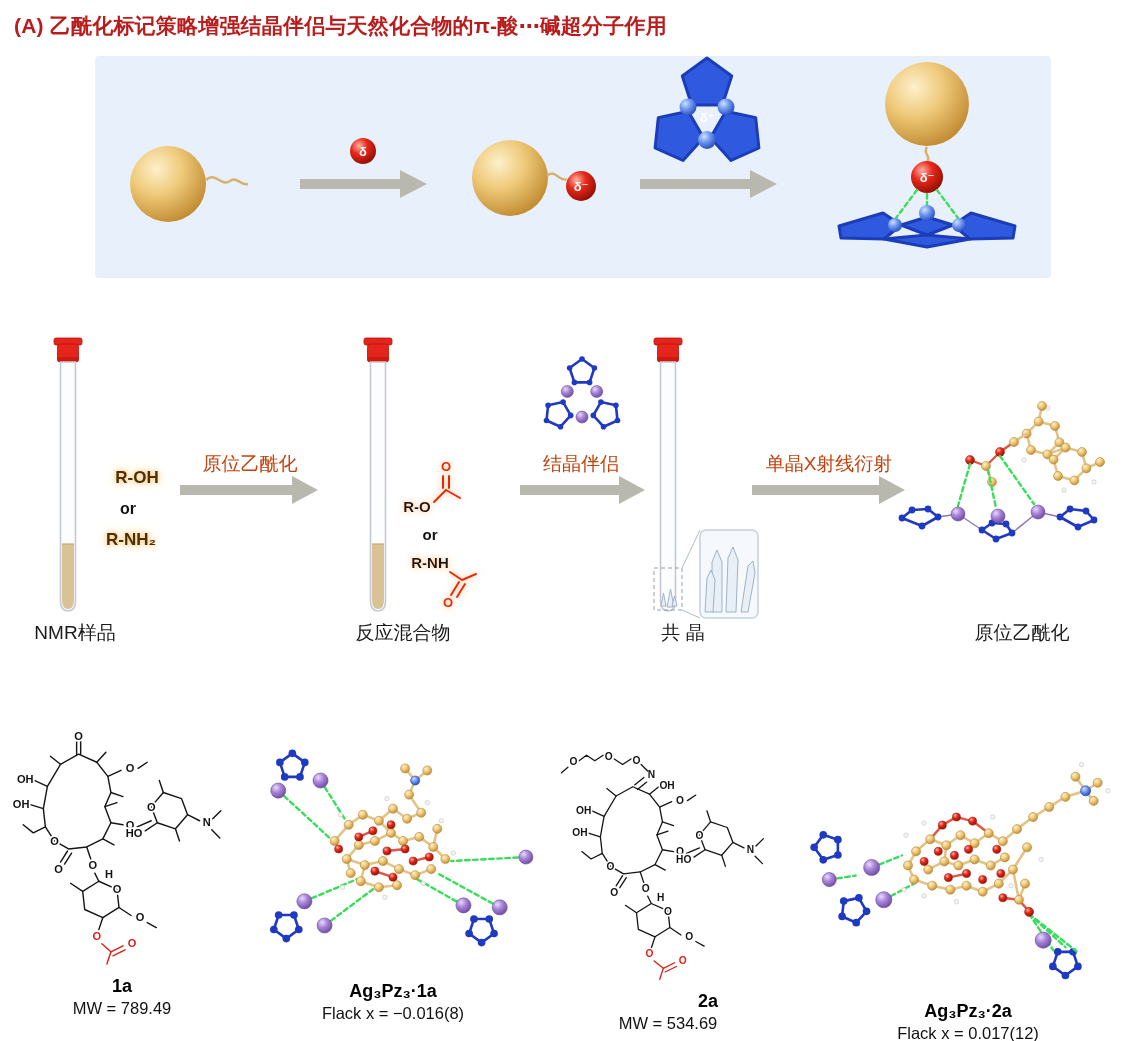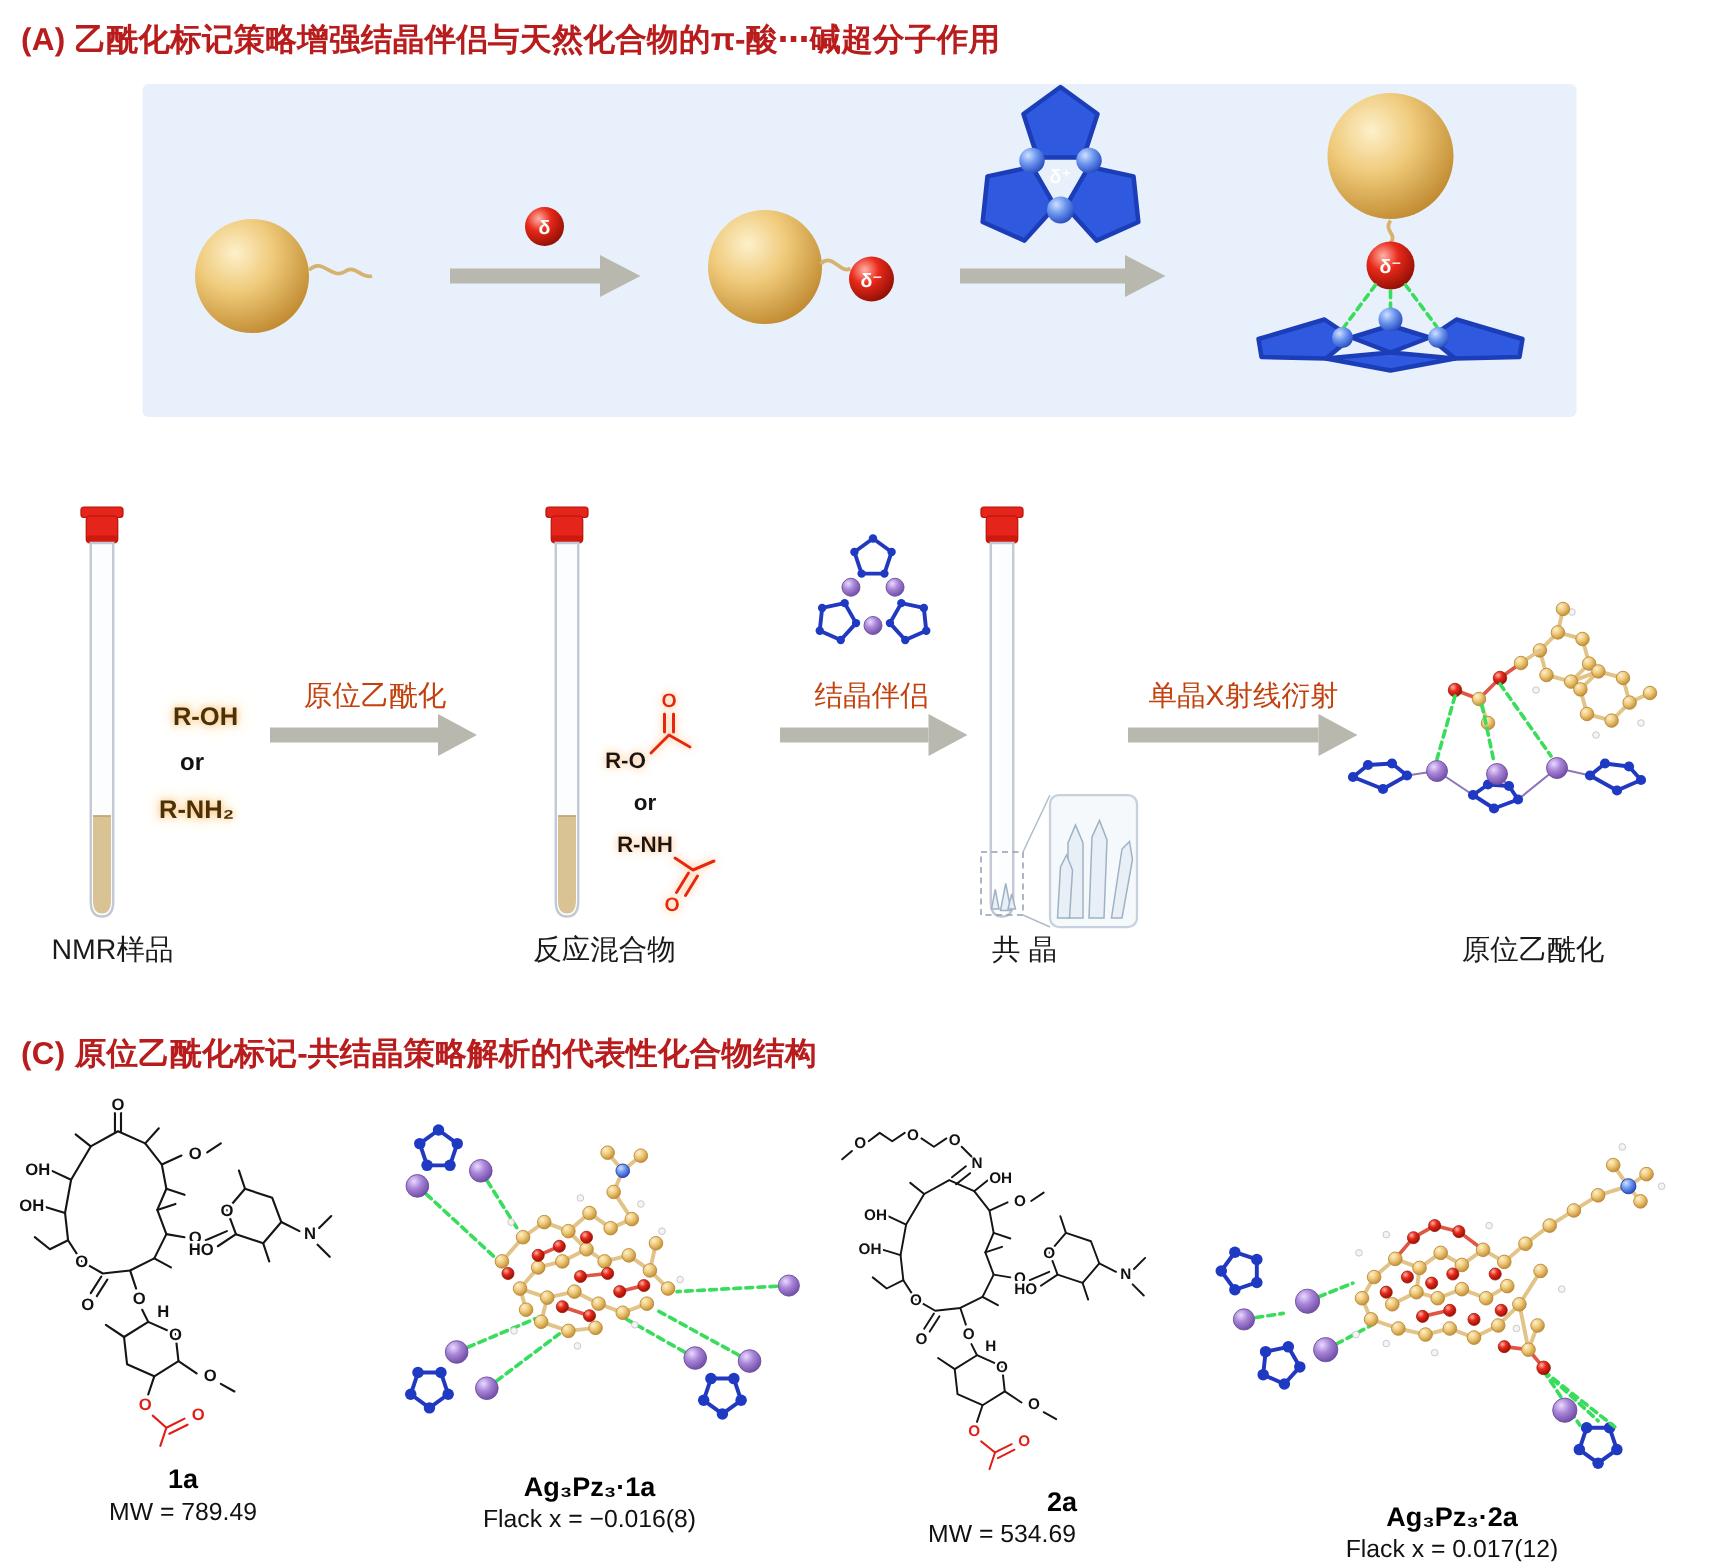--- a/index.html
+++ b/index.html
@@ -298,21 +298,20 @@
 
   <div class="arrow-label" style="left:250px;top:451px">原位乙酰化</div>
   <div class="arrow-label" style="left:581px;top:451px">结晶伴侣</div>
   <div class="arrow-label" style="left:829px;top:451px">单晶X射线衍射</div>
 
   <div class="caption" style="left:75px;top:620px">NMR样品</div>
   <div class="caption" style="left:403px;top:620px">反应混合物</div>
   <div class="caption" style="left:683px;top:620px">共 晶</div>
   <div class="caption" style="left:1022px;top:620px">原位乙酰化</div>
 
-  <div class="panel-title" style="left:14px;top:688px">(C) 原位乙酰化标记-共结晶策略解析的代表性化合物结构</div>
 
   <svg width="222" height="242" viewBox="0 0 220 240" style="left:10px;top:730px">
     <g>
       <polygon class="bd" points="50,34 68,24 86,32 97,46 100,62 94,76 100,92 92,108 76,116 58,118 44,110 35,96 33,78 37,56"></polygon>
       <path class="bd" d="M66,24 L66,11 M70,24 L70,11"></path>
       <text class="al" x="68" y="10">O</text>
       <path class="bd" d="M86,32 L95,22 M100,62 L112,66 M50,34 L40,26 M94,76 L106,72 M92,108 L103,114"></path>
       <path class="bd" d="M97,46 L110,40"></path>
         <text class="al" x="119" y="42">O</text>
         <path class="bd" d="M127,38 L136,32"></path>

